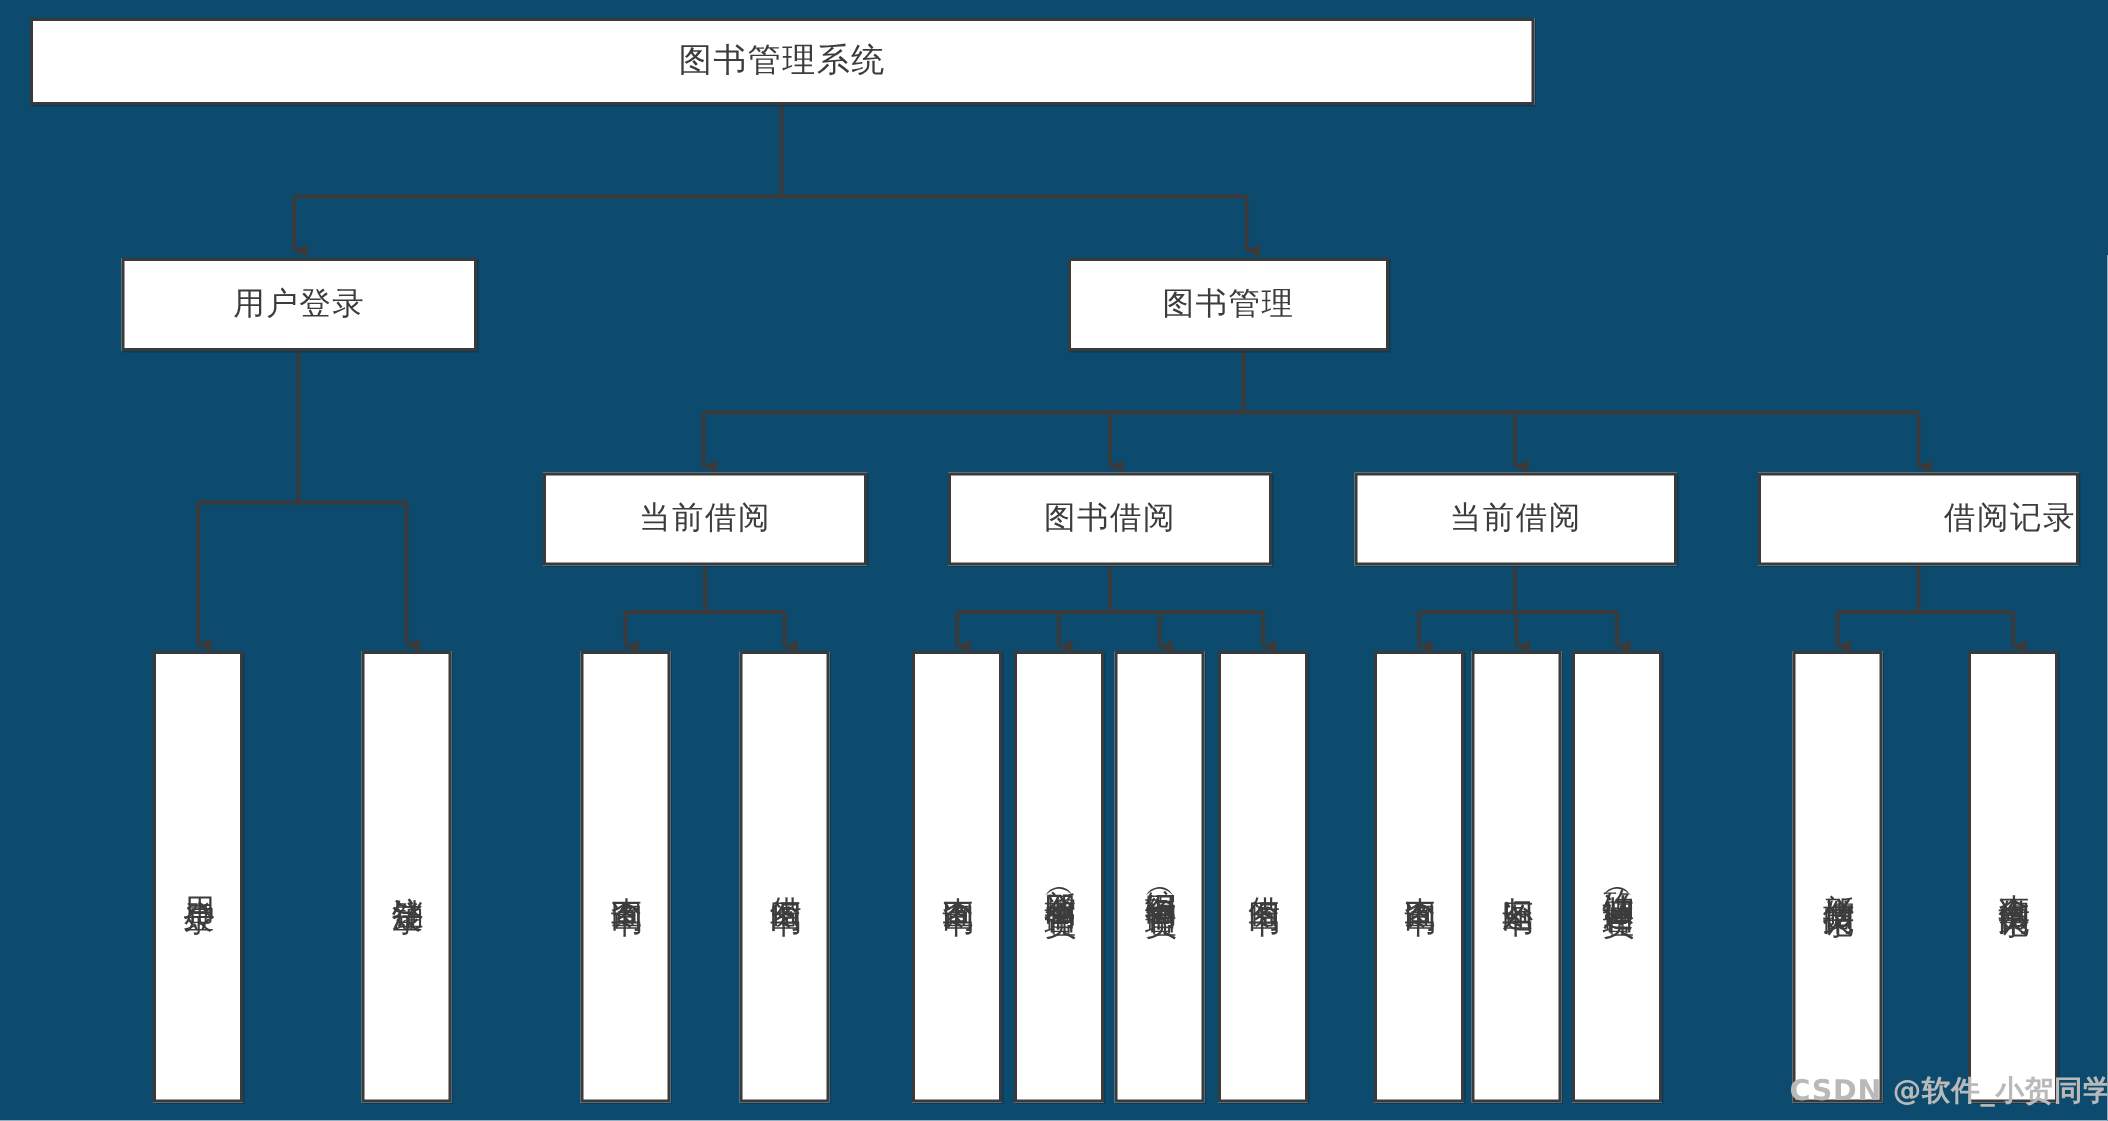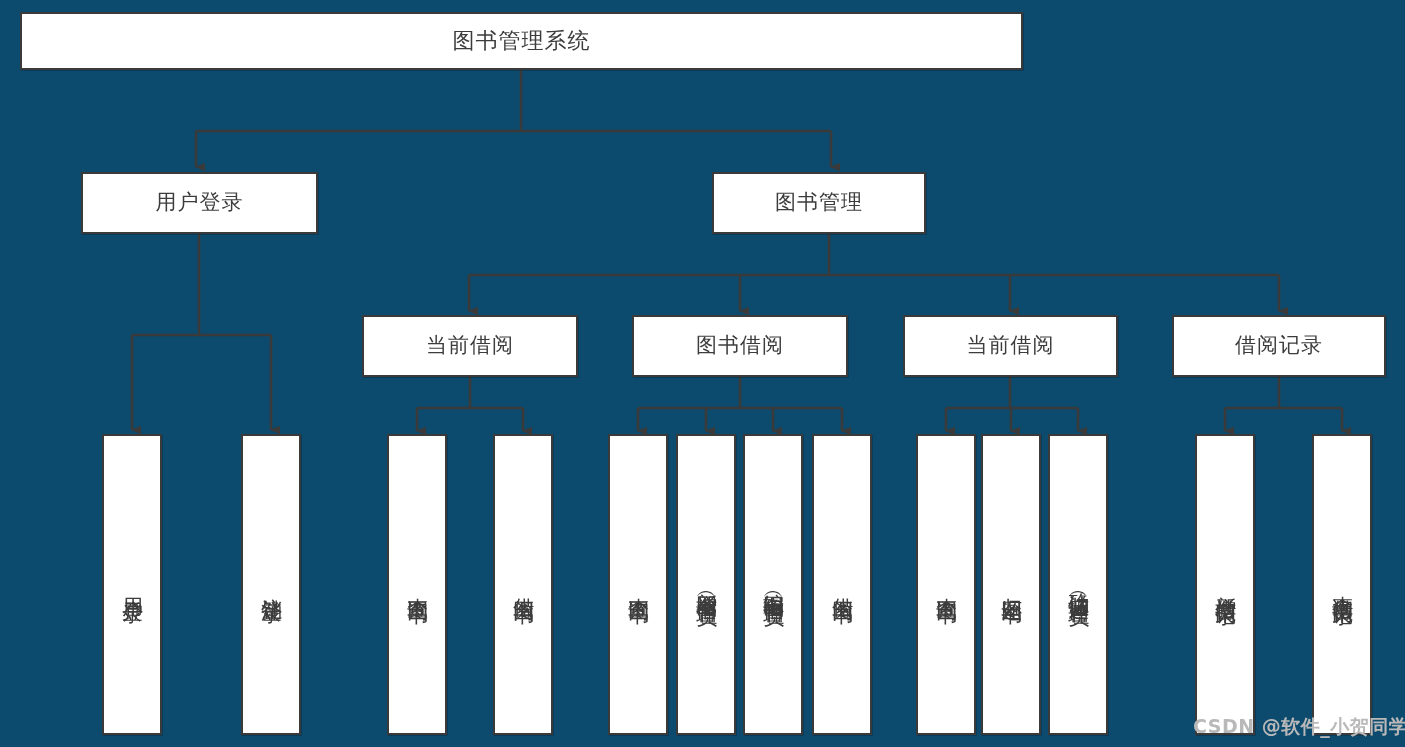--- a/index.html
+++ b/index.html
@@ -144,21 +144,21 @@
   </div>
 
   <div class="node node-h" style="left:903px; top:315px; width:215px; height:62px;">
     <span>当前借阅</span>
   </div>
 
   <div class="node node-h" style="left:632px; top:315px; width:216px; height:62px;">
     <span>图书借阅</span>
   </div>
 
-  <div class="node node-h" style="left:1172px; top:315px; width:214px; height:62px;">
+  <div class="node node-h" style="left:1172px; top:315px; width:214px; height:62px;justify-content:flex-end;">
     <span>借阅记录</span>
   </div>
 
   <div class="node node-v" style="left:102px; top:434px; width:60px; height:301px;">
     <span>用户登录</span>
   </div>
   <div class="node node-v" style="left:241px; top:434px; width:60px; height:301px;">
     <span>注销登录</span>
   </div>
 

